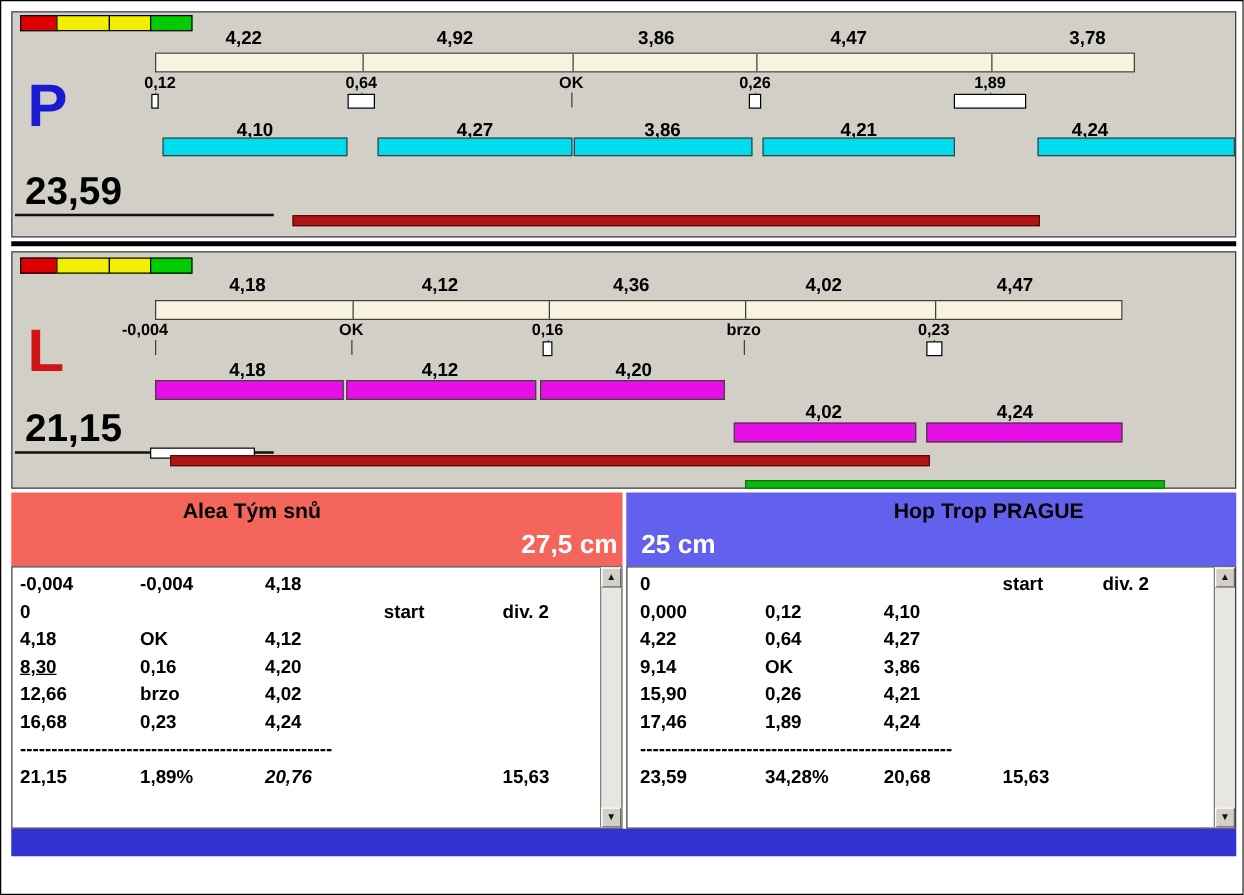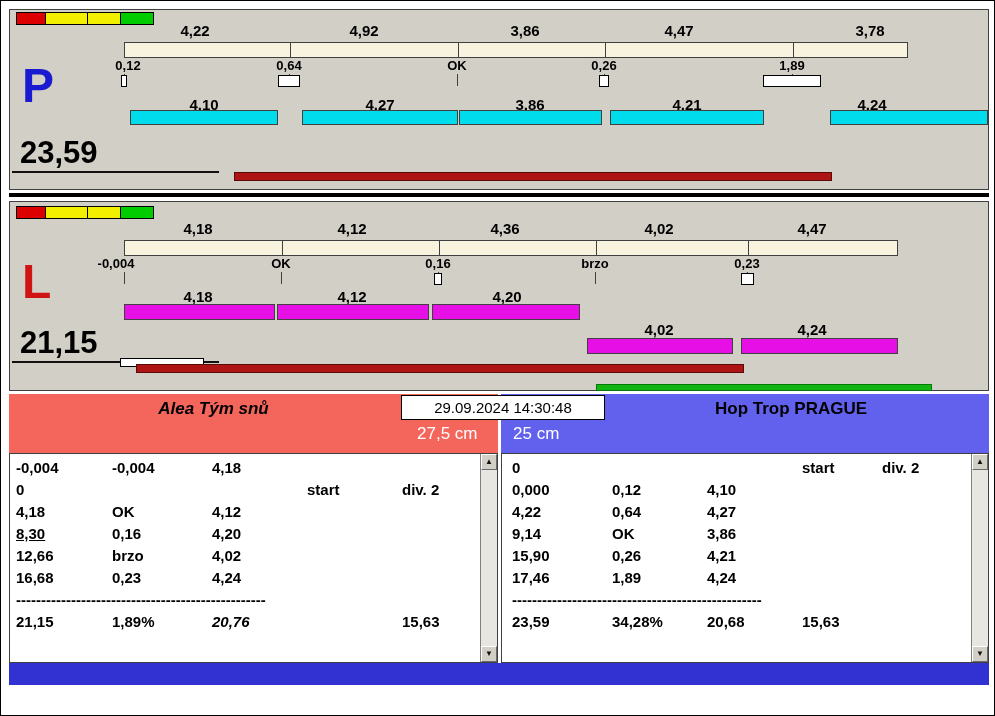--- a/index.html
+++ b/index.html
@@ -33,21 +33,21 @@
   .greenbar { position:absolute; height:7px; background:#12b412; border:1px solid #067806; }
 
   #divider { position:absolute; left:8px; top:192px; width:980px; height:4px; background:#000; }
 
   #bottom { position:absolute; left:8px; top:393px; width:980px; height:291px; }
   .theader { position:absolute; top:0; height:59px; }
   #team-left  { left:0; width:489px; background:#f4655c; }
   #team-right { left:492px; width:488px; background:#6161ee; }
   .tname    { position:absolute; top:5px; text-align:center; font-size:17px; font-weight:bold; color:#000; white-space:nowrap; }
   .tmembers { position:absolute; top:34px; text-align:center; font-size:13px; font-weight:bold; color:#fff; white-space:nowrap; }
-  .tcm      { position:absolute; top:30px; font-size:17px; font-weight:normal; color:#fff; white-space:nowrap; }
+  .tcm      { position:absolute; top:30px; font-size:21px; font-weight:bold; color:#fff; white-space:nowrap; }
 
   #datetime { position:absolute; left:392px; top:1px; width:204px; height:25px; background:#fff; border:1px solid #000;
               font-size:15px; color:#000; text-align:center; line-height:23px; z-index:5; white-space:nowrap; }
 
   .rtable { position:absolute; top:59px; height:210px; background:#fff; border:1px solid #404040; }
   #table-left  { left:0; width:489px; }
   #table-right { left:492px; width:488px; }
   .tbody { position:absolute; left:0; top:3px; right:18px; bottom:0; overflow:hidden; }
   .trow { position:relative; height:22px; }
   .tcell { position:absolute; top:0; font-size:15px; font-weight:bold; color:#000; white-space:nowrap; line-height:22px; }
@@ -158,30 +158,29 @@
       <div class="hbar" style="left: 422px; top: 102px; width: 148px; height: 16px; background: rgb(230, 15, 230);"></div>
       <div class="num" style="left: 614px; top: 120px; width: 70px;">4,02</div>
       <div class="hbar" style="left: 577px; top: 136px; width: 146px; height: 16px; background: rgb(230, 15, 230);"></div>
       <div class="num" style="left: 767px; top: 120px; width: 70px;">4,24</div>
       <div class="hbar" style="left: 731px; top: 136px; width: 157px; height: 16px; background: rgb(230, 15, 230);"></div>
     </div>
 
   <div id="bottom">
 
     <div id="team-left" class="theader" style="background: rgb(244, 101, 92);">
-      <div class="tname" style="left:12px;width:385px;font-style:italic;">Alea Tým snů</div>
+      <div class="tname" style="left:0;width:385px;">Alea Tým snů</div>
       <div class="tcm" style="left:408px;">27,5 cm</div>
     </div>
 
     <div id="team-right" class="theader" style="background: rgb(97, 97, 238);">
       <div class="tcm" style="left:12px;">25 cm</div>
       <div class="tname" style="left:95px;width:390px;">Hop Trop PRAGUE</div>
     </div>
 
-    <div id="datetime">29.09.2024 14:30:48</div>
 
     <div id="table-left" class="rtable">
       <div class="tbody" id="tbody-left">
           <div class="trow">
             <div class="tcell" style="left: 6px;">-0,004</div>
             <div class="tcell" style="left: 102px;">-0,004</div>
             <div class="tcell" style="left: 202px;">4,18</div>
           </div>
           <div class="trow">
             <div class="tcell" style="left: 6px;">0</div>

